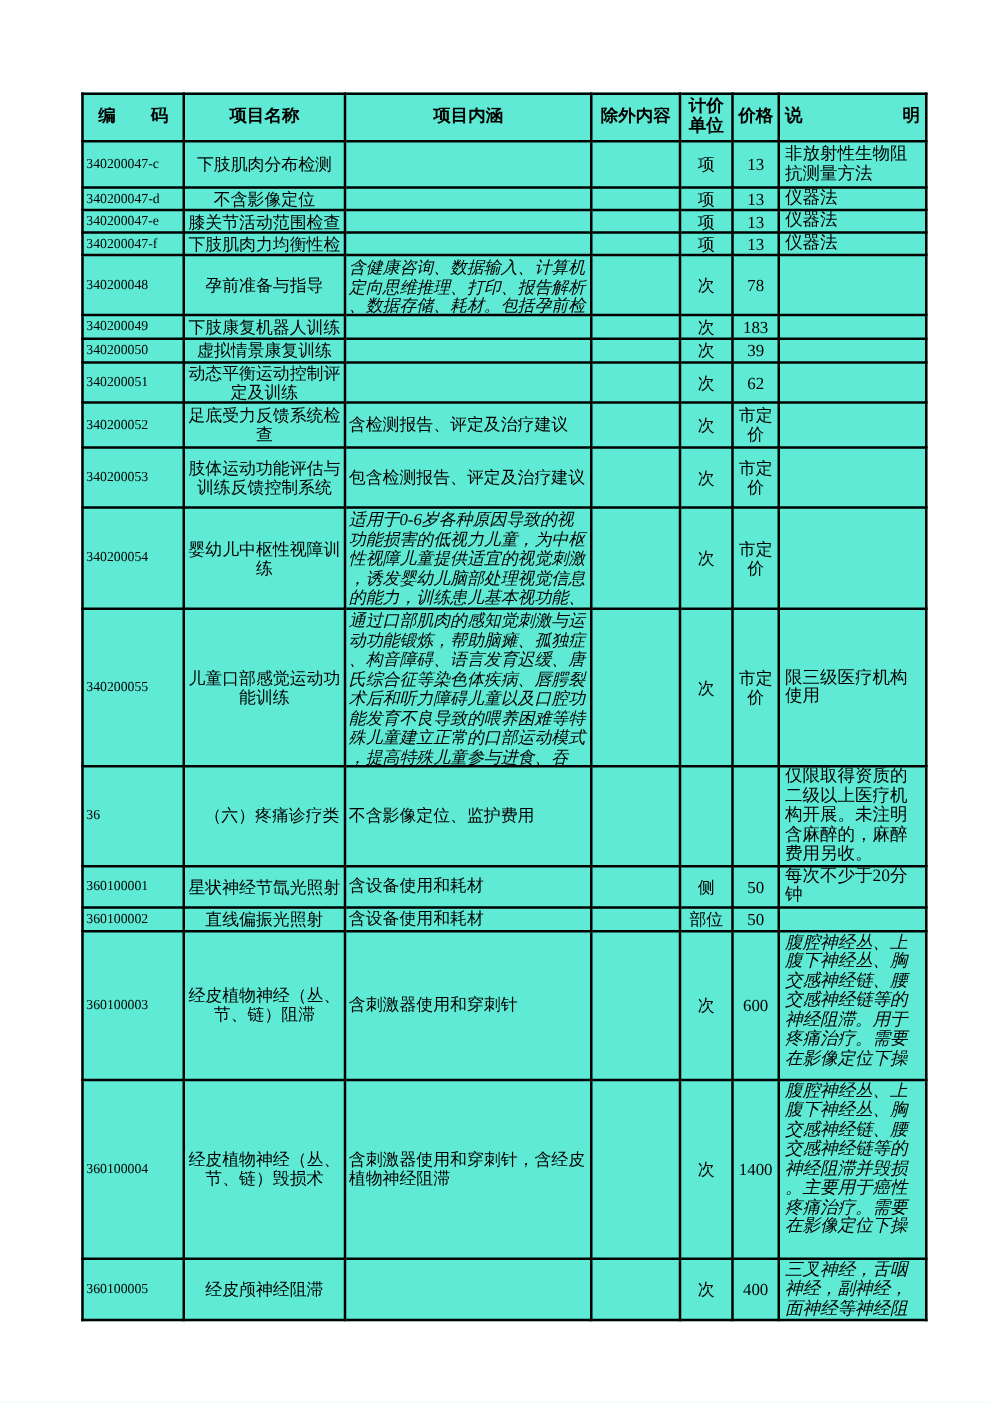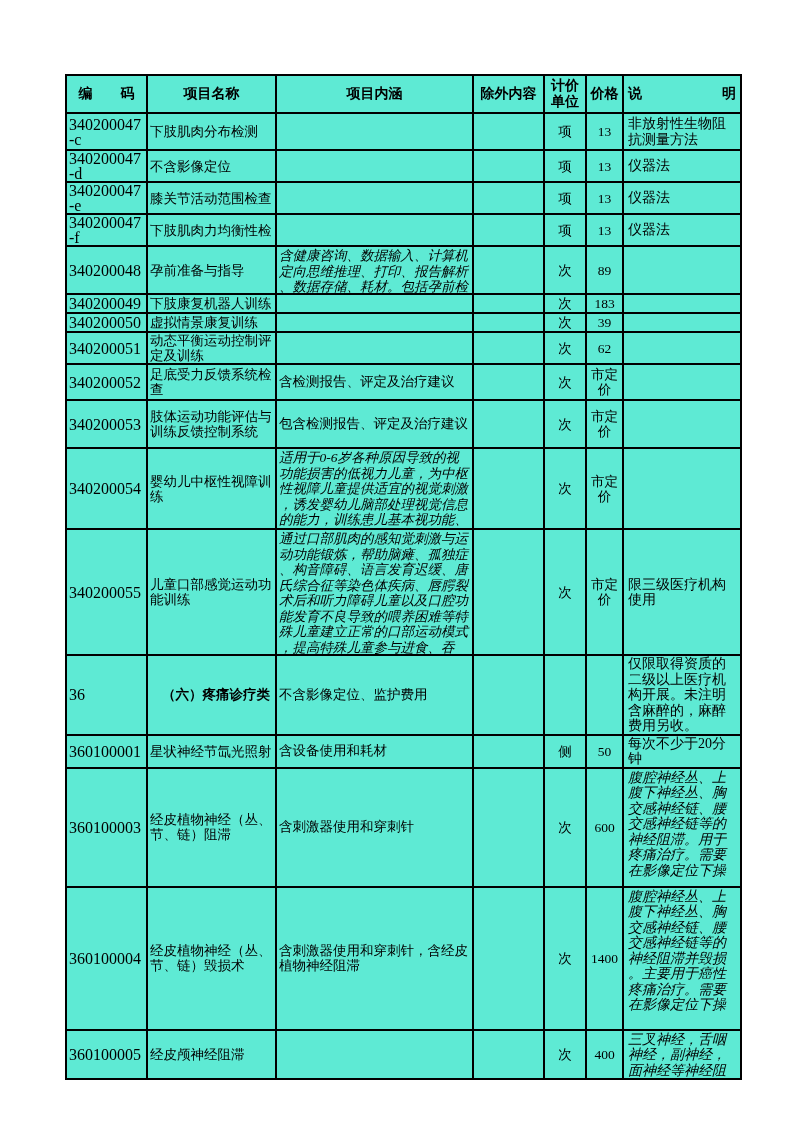--- a/index.html
+++ b/index.html
@@ -32,29 +32,29 @@
     line-height: 16px;
     text-align: center;
   }
   td { font-size: 13.5px; }
 
   .cw {
     line-break: anywhere;
     word-break: break-all;
     overflow: hidden;
   }
-  td.c-code  { font-size: 16px; line-height: 15px; }
-  td.c-name  { line-height: 15px; }
+  td.c-code  { font-size: 11px; line-height: 15px; }
+  td.c-name  { line-height: 15px; text-align: center; }
   td.c-content { line-height: 15.5px; }
   td.c-excl  { line-height: 15px; }
   td.c-unit, td.c-price { text-align: center; line-height: 15px; }
   td.c-note  { font-size: 14px; line-height: 15.5px; padding: 0 4px; }
 
   td.top { vertical-align: top; padding-top: 1px; font-style: italic; }
-  .bold { font-weight: bold; margin-left: 12px; }
+  .bold { font-weight: normal; margin-left: 12px; }
 
   .note-head {
     display: flex;
     justify-content: space-between;
     padding: 0 2px;
   }
 </style>
 </head>
 <body>
 
@@ -200,21 +200,21 @@
         <td class="c-content top">
             <div class="cw" style="height:45px">含健康咨询、数据输入、计算机定向思维推理、打印、报告解析、数据存储、耗材。包括孕前检</div>
           </td>
         <td class="c-excl">
             <div class="cw"></div>
           </td>
         <td class="c-unit">
             <div class="cw">次</div>
           </td>
         <td class="c-price">
-            <div class="cw">89</div>
+            <div class="cw">78</div>
           </td>
         <td class="c-note">
             <div class="cw"></div>
           </td>
       </tr>
       <tr style="height:19px">
         <td class="c-code">
             <div class="cw">340200049</div>
           </td>
         <td class="c-name">
@@ -411,20 +411,43 @@
             <div class="cw"></div>
           </td>
         <td class="c-unit">
             <div class="cw">侧</div>
           </td>
         <td class="c-price">
             <div class="cw">50</div>
           </td>
         <td class="c-note">
             <div class="cw">每次不少于20分钟</div>
+          </td>
+      </tr>
+      <tr style="height:19px">
+        <td class="c-code">
+            <div class="cw">360100002</div>
+          </td>
+        <td class="c-name">
+            <div class="cw">直线偏振光照射</div>
+          </td>
+        <td class="c-content">
+            <div class="cw">含设备使用和耗材</div>
+          </td>
+        <td class="c-excl">
+            <div class="cw"></div>
+          </td>
+        <td class="c-unit">
+            <div class="cw">部位</div>
+          </td>
+        <td class="c-price">
+            <div class="cw">50</div>
+          </td>
+        <td class="c-note">
+            <div class="cw"></div>
           </td>
       </tr>
       <tr style="height:118px">
         <td class="c-code">
             <div class="cw">360100003</div>
           </td>
         <td class="c-name">
             <div class="cw">经皮植物神经（丛、节、链）阻滞</div>
           </td>
         <td class="c-content">

